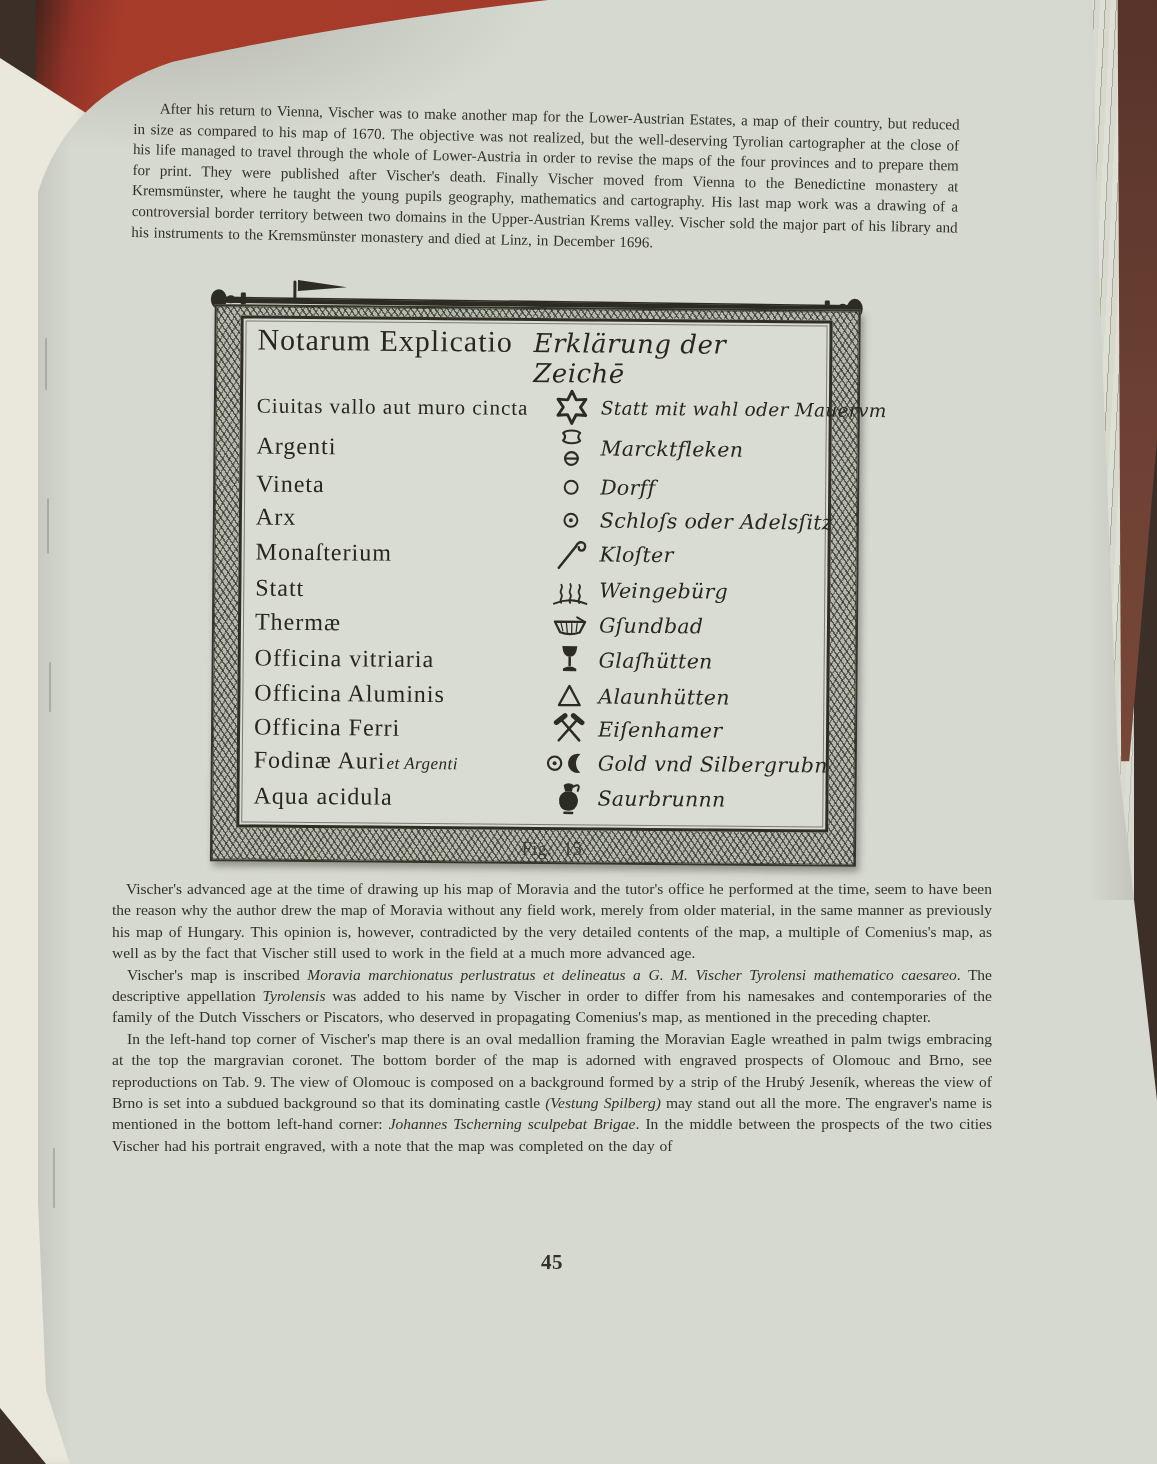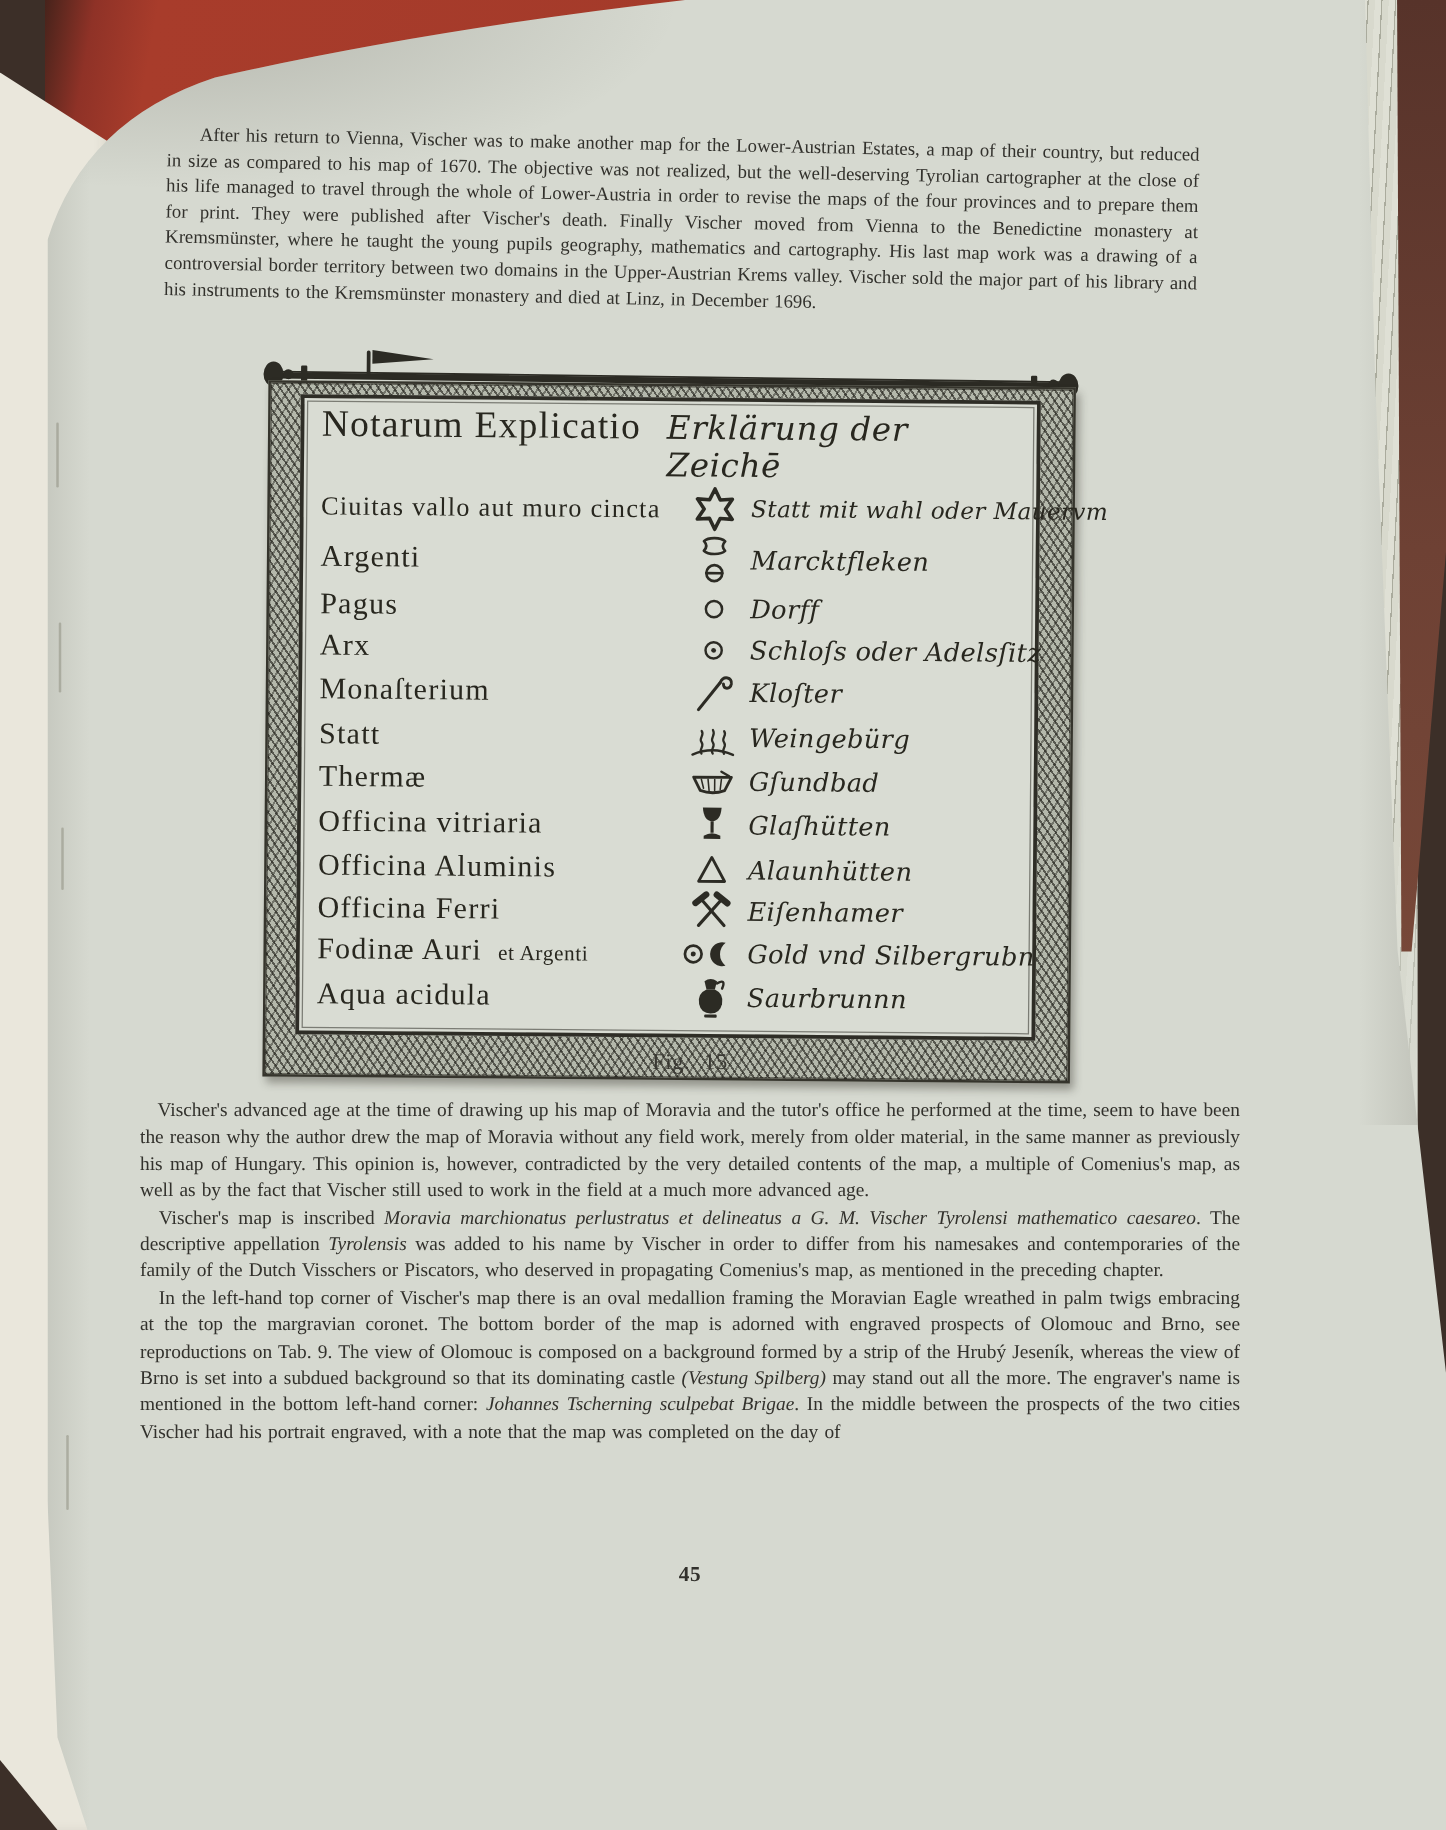--- a/index.html
+++ b/index.html
@@ -33,41 +33,41 @@
 
   
   .para{color:#32312c;text-align:justify;word-spacing:1px;}
   .top-text{position:absolute;left:134px;top:98px;width:826px;font-size:15px;line-height:20.6px;
     transform:rotate(1.15deg);transform-origin:0 0;text-indent:26px;}
   .body-text{position:absolute;left:112px;top:866px;width:880px;font-size:15.5px;line-height:21.4px;margin-top:12px;}
   .body-text p{margin:0;text-indent:15px;}
   .fig-caption{position:absolute;left:112px;top:839px;width:880px;text-align:center;
     font-size:18px;color:#3a3933;letter-spacing:.5px;word-spacing:6px;}
   .page-number{position:absolute;left:112px;top:1250px;width:880px;text-align:center;
-    font-size:17px;font-weight:bold;color:#32312c;letter-spacing:.5px;}
+    font-size:21px;font-weight:bold;color:#32312c;letter-spacing:.5px;}
 
   
   .figure-wrap{position:absolute;left:207px;top:280px;width:660px;transform:rotate(.5deg);transform-origin:50% 0;}
   .rod{display:block;width:660px;height:36px;}
   .plaque{position:relative;margin:-9px 6px 0 8px;border:2px solid #35342c;
     background-color:#b4b8ab;
     background-image:
       repeating-linear-gradient(55deg,rgba(25,24,18,.60) 0 1.5px,rgba(0,0,0,0) 1.5px 5px),
       repeating-linear-gradient(-58deg,rgba(25,24,18,.42) 0 1.5px,rgba(0,0,0,0) 1.5px 6px);
     padding:9px 26px 32px 24px;
     box-shadow:3px 5px 7px rgba(40,38,28,.38), inset 0 0 0 1px rgba(25,24,18,.5);}
   .plaque-inner{border:3px solid #2e2d26;background:#d9dcd3;
     box-shadow:inset 0 0 0 2px #d9dcd3, inset 0 0 0 3px rgba(46,45,38,.55);
     padding:4px 6px 10px 14px;}
   .lheader{display:grid;grid-template-columns:1fr 1.05fr;align-items:baseline;min-height:48px;color:#28271f;}
   .lheader .hl{font-size:30px;letter-spacing:1px;}
   .lheader .hg{font-family:"DejaVu Serif",serif;font-style:italic;font-size:26px;letter-spacing:.5px;}
   .lrow{display:grid;grid-template-columns:286px 58px 1fr;align-items:center;min-height:33px;color:#28271f;}
   .lat{font-size:24px;letter-spacing:1px;white-space:nowrap;}
-  .lat .lat-small{font-size:17px;letter-spacing:.5px;margin-left:13px;}
+  .lat .lat-small{font-style:italic;font-size:17px;letter-spacing:.5px;margin-left:1px;}
   .ico{display:flex;align-items:center;justify-content:center;}
   .ico svg{overflow:visible;display:block;}
   .ger{font-family:"DejaVu Serif",serif;font-style:italic;font-size:20.5px;white-space:nowrap;letter-spacing:.3px;}
   svg .st{stroke:#2c2b24;fill:none;stroke-linecap:round;stroke-linejoin:round;}
   svg .fl{fill:#2c2b24;stroke:none;}
 </style>
 </head>
 <body>
 
 <div id="photo">
@@ -126,21 +126,21 @@
                   <svg width="34" height="44" viewBox="0 0 40 50">
                     <path class="st" stroke-width="2.5" d="M10,7 C14,3 26,3 30,7 C27,10 27,13 30,16 C26,20 14,20 10,16 C13,13 13,10 10,7 Z"></path>
                     <circle class="st" stroke-width="2.5" cx="20" cy="37" r="7.5"></circle>
                     <line class="st" stroke-width="2.5" x1="12.5" y1="37" x2="27.5" y2="37"></line>
                   </svg>
                 </div>
     <div class="ger">Marcktfleken</div>
   </div>
 
   <div class="lrow">
-    <div class="lat"><span class="lat-main">Pagus</span></div>
+    <div class="lat"><span class="lat-main">Vineta</span></div>
     <div class="ico">
                   <svg width="26" height="26" viewBox="0 0 40 40">
                     <circle class="st" stroke-width="3" cx="20" cy="20" r="10"></circle>
                   </svg>
                 </div>
     <div class="ger">Dorff</div>
   </div>
 
   <div class="lrow">
     <div class="lat"><span class="lat-main">Arx</span></div>

